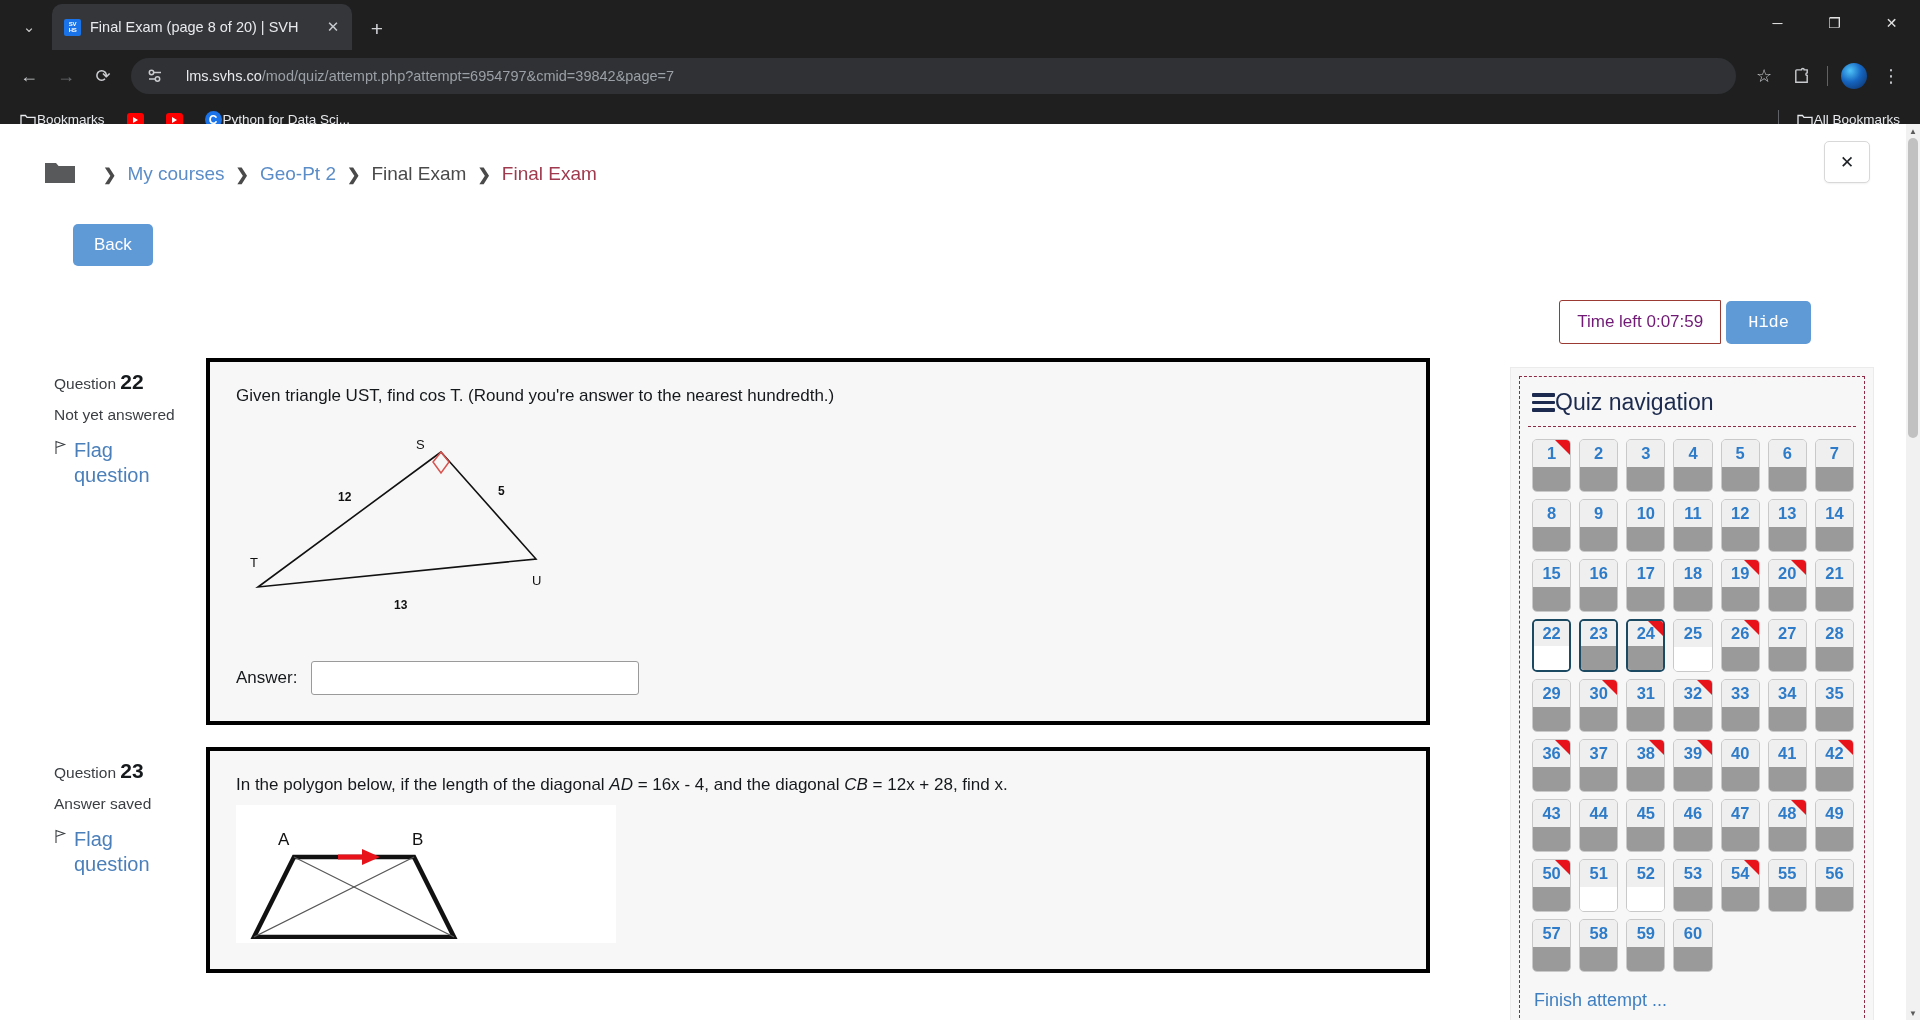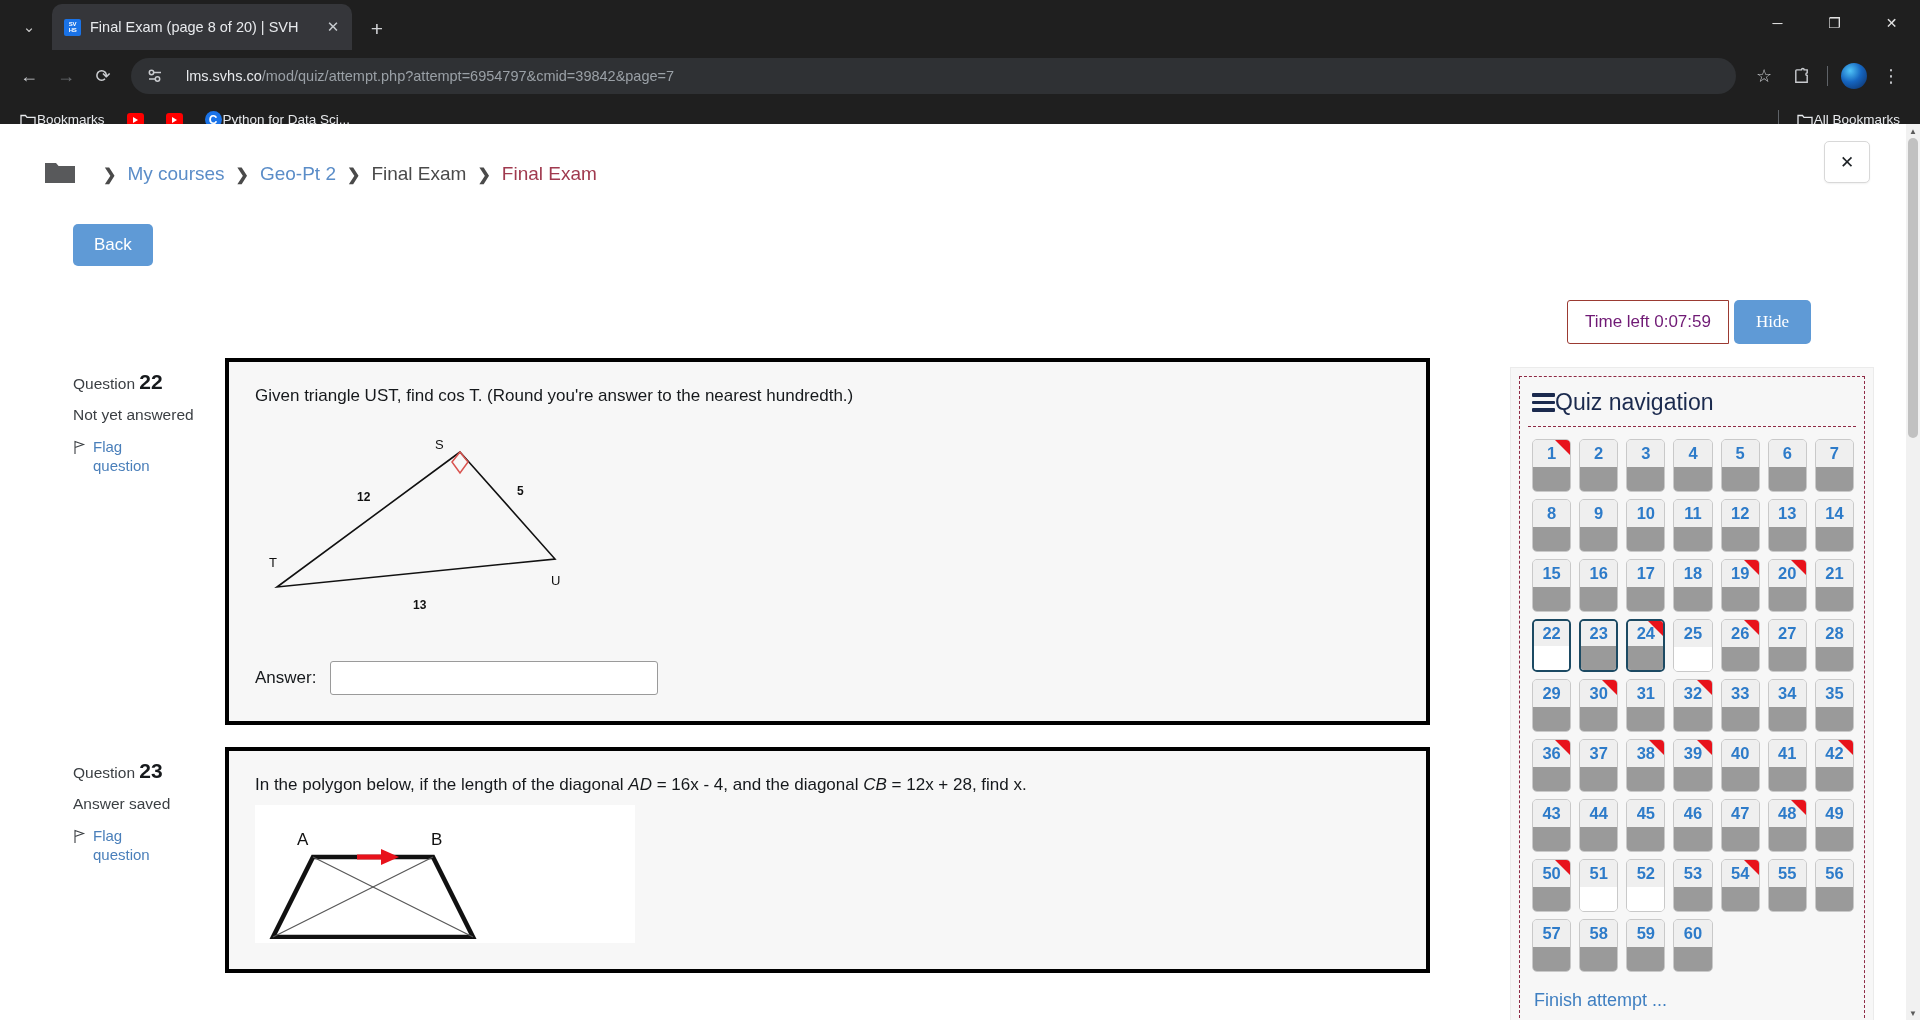--- a/index.html
+++ b/index.html
@@ -149,31 +149,31 @@
     display: flex; justify-content: flex-end; align-items: center;
     margin: 34px 95px 0 0;
   }
   .timer-box {
     border: 1px solid #9b3a32; background: #fff; color: #701a75;
     padding: 11px 17px; font-size: 17px; border-radius: 3px 0 0 3px;
   }
   .hide-btn {
     background: #5f9ad6; color: #fff; border: none; border-radius: 5px;
     padding: 12px 22px; font-size: 17px; cursor: pointer; margin-left: 5px;
-    font-family: Liberation Serif, serif;
-  }
-
-  .qblock { display: flex; margin: 14px 16px 0 0; padding-left: 73px; }
+    font-family: Liberation Mono, monospace;
+  }
+
+  .qblock { display: flex; margin: 14px 16px 0 0; padding-left: 54px; }
   .qinfo { width: 152px; flex-shrink: 0; padding-top: 12px; }
   .qinfo-num { font-size: 15.5px; color: #3b3f43; }
   .qinfo-num b { font-size: 21px; color: #16191c; font-weight: bold; }
   .qinfo-state { font-size: 15.5px; color: #3b3f43; margin-top: 11px; line-height: 1.25; }
   .qflag {
     display: flex; align-items: flex-start; gap: 7px; margin-top: 14px;
-    color: #4a7fba; font-size: 15px; cursor: pointer; line-height: 1.25;
+    color: #4a7fba; font-size: 20px; cursor: pointer; line-height: 1.25;
   }
   .qflag-text { width: 72px; }
 
   .qbody {
     flex: 1; background: #f7f7f7; border: 4px solid #000000;
     margin-right: 460px; padding: 22px 26px 26px 26px; min-height: 120px;
   }
   .qtext { font-size: 17px; color: #16191c; line-height: 1.45; }
   .qtext i { font-style: italic; }
   .qdiagram { margin-top: 8px; }

